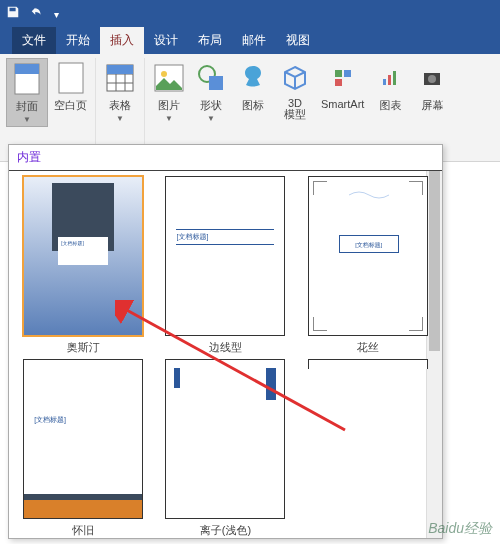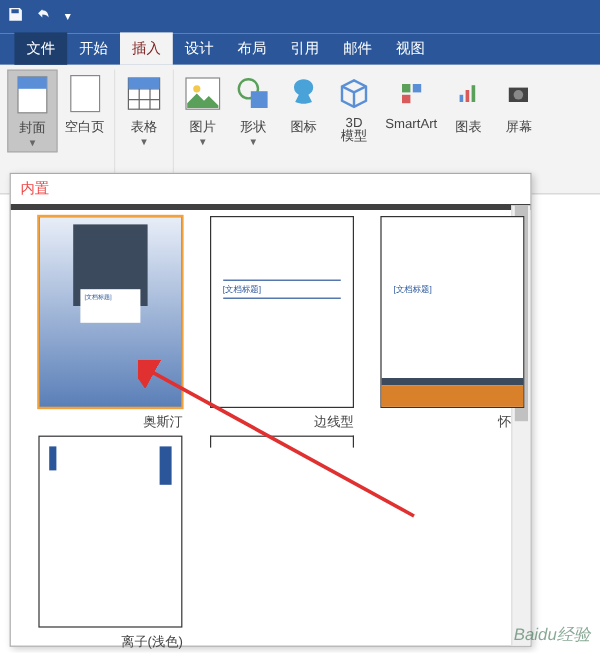--- a/index.html
+++ b/index.html
@@ -13,23 +13,23 @@
 .ribbon{background:#f3f3f3;border-bottom:1px solid #d4d4d4;height:108px;display:flex;padding:4px 2px 0}
 .rgroup{display:flex;flex-direction:column;align-items:center;padding:0 4px;border-right:1px solid #e1e1e1;font-size:11px;color:#444}
 .rgroup:last-child{border-right:none}
 .ricons{display:flex;gap:2px;flex:1;align-items:flex-start}
 .ritem{display:flex;flex-direction:column;align-items:center;padding:2px 4px;cursor:pointer;min-width:32px}
 .ritem.sel{background:#c5c5c5;border:1px solid #aaa}
 .ritem .ico{width:32px;height:36px;display:flex;align-items:center;justify-content:center}
 .ritem .lbl{font-size:11px;color:#444;margin-top:2px;white-space:nowrap}
 .arrow-down{font-size:8px;color:#666;margin-top:1px}
 .gallery{position:absolute;left:8px;top:144px;width:435px;height:395px;background:#fff;border:1px solid #ababab;box-shadow:2px 2px 6px rgba(0,0,0,.2)}
-.ghdr{padding:4px 8px;font-size:12px;color:#ef4444;border-bottom:5px solid #404040}
+.ghdr{padding:4px 8px;font-size:12px;color:#6d28d9;border-bottom:1px solid #404040}
 .gbody{padding:5px;display:grid;grid-template-columns:repeat(3,1fr);gap:4px;overflow:hidden}
-.gitem{display:flex;flex-direction:column;align-items:flex-end}
+.gitem{display:flex;flex-direction:column;align-items:center}
 .thumb{width:120px;height:160px;border:1px solid #333;background:#fff;position:relative;cursor:pointer}
 .thumb.sel{outline:2px solid #f2a23c;outline-offset:-1px}
 .gname{font-size:11px;color:#444;margin-top:4px}
 
 .t1{background:linear-gradient(180deg,#e8eef8 0%,#5a7fb8 100%)}
 .t1 .block{position:absolute;left:28px;top:6px;width:62px;height:68px;background:#3b4a5c}
 .t1 .card{position:absolute;left:34px;top:60px;width:50px;height:28px;background:#fff;font-size:5px;color:#2b579a;padding:3px}
 .t2 .inner{position:absolute;left:10px;right:10px;top:50px;font-size:7px;color:#2b579a}
 .t2 .line{height:1px;background:#2b579a;margin:2px 0}
 .t3 .deco{position:absolute;left:35px;top:12px;width:50px;height:12px;opacity:.4}
@@ -61,21 +61,20 @@
       </svg></span>
   <span style="color:#fff;font-size:10px">▾</span>
 </div>
 
 <div class="tabs">
   <div class="tab file">文件</div>
   <div class="tab">开始</div>
   <div class="tab active">插入</div>
   <div class="tab">设计</div>
   <div class="tab">布局</div>
-  <div class="tab">引用</div>
   <div class="tab">邮件</div>
   <div class="tab">视图</div>
 </div>
 
 <div class="ribbon">
   <div class="rgroup">
     <div class="ricons">
       <div class="ritem sel">
         <div class="ico">
             <svg width="26" height="32" viewBox="0 0 26 32">
@@ -199,20 +198,33 @@
         <div class="block"></div>
         <div class="card">[文档标题]</div>
       </div>
       <div class="gname">奥斯汀</div>
     </div>
     <div class="gitem">
       <div class="thumb t2">
         <div class="inner"><div class="line"></div><span>[文档标题]</span><div class="line"></div></div>
       </div>
       <div class="gname">边线型</div>
+    </div>
+    <div class="gitem">
+      <div class="thumb t3">
+        <div class="corner" style="left:4px;top:4px;border-right:none;border-bottom:none"></div>
+        <div class="corner" style="right:4px;top:4px;border-left:none;border-bottom:none"></div>
+        <div class="corner" style="left:4px;bottom:4px;border-right:none;border-top:none"></div>
+        <div class="corner" style="right:4px;bottom:4px;border-left:none;border-top:none"></div>
+        <svg class="deco" viewBox="0 0 50 12">
+            <path d="M5 6 Q15 0 25 6 Q35 12 45 6" fill="none" stroke="#5a8fd8"></path>
+          </svg>
+        <div class="box">[文档标题]</div>
+      </div>
+      <div class="gname">花丝</div>
     </div>
     <div class="gitem">
       <div class="thumb t4">
         <div class="txt">[文档标题]</div>
         <div class="accent"></div>
           <div class="bar"></div>
       </div>
       <div class="gname">怀旧</div>
     </div>
     <div class="gitem">

